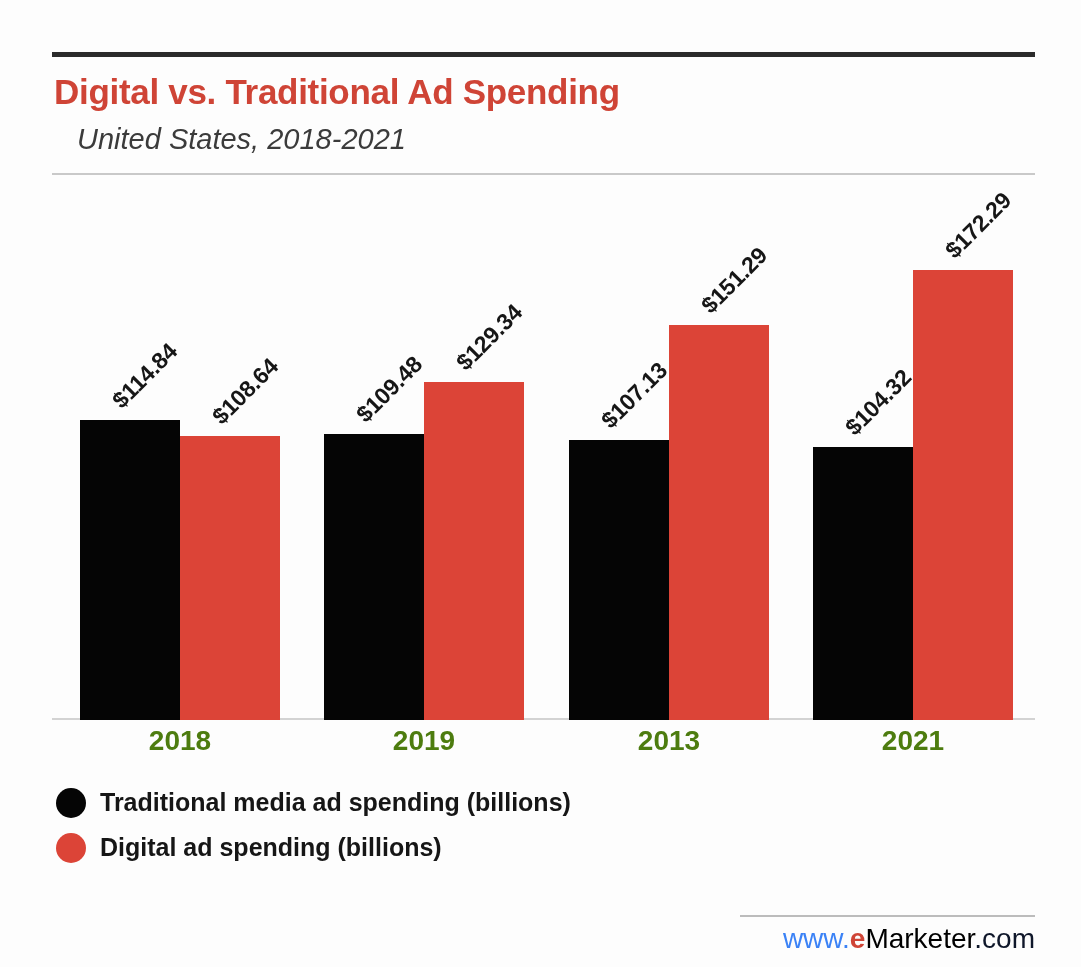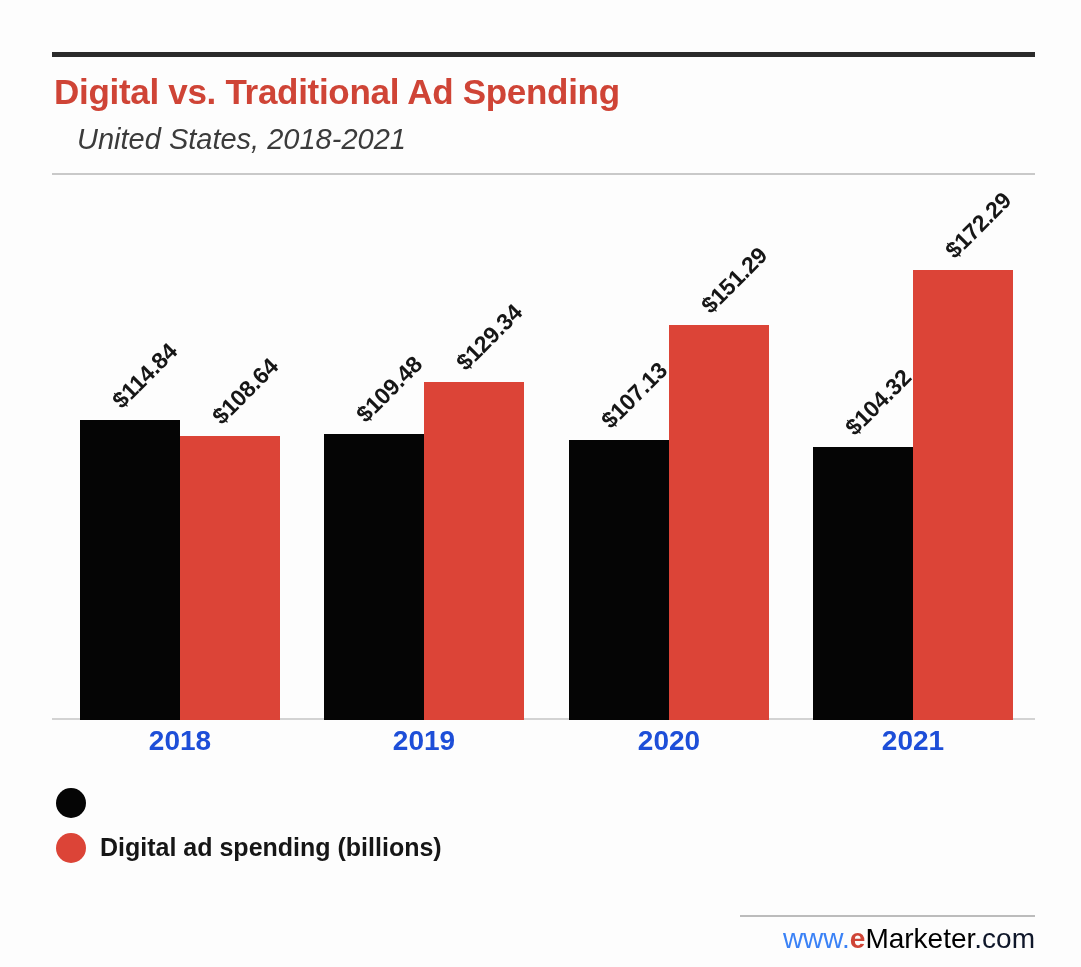--- a/index.html
+++ b/index.html
@@ -110,21 +110,21 @@
     width: 983px;
     height: 40px;
   }
   .xtick {
     position: absolute;
     top: 0;
     width: 200px;
     text-align: center;
     font-size: 28px;
     font-weight: bold;
-    color: #1d4ed8;
+    color: #4d7c0f;
   }
 
   
   .legend {
     position: absolute;
     left: 56px; top: 780px;
     width: 700px;
   }
   .legend-row {
     display: flex;
@@ -218,27 +218,28 @@
       </div>
       <div class="bar digital" style="height:450px">
         <span class="bar-label">$172.29</span>
       </div>
     </div>
   </div>
 
   <div class="xaxis">
     <div class="xtick" style="left:28px">2018</div>
     <div class="xtick" style="left:272px">2019</div>
-    <div class="xtick" style="left:517px">2020</div>
+    <div class="xtick" style="left:517px">2013</div>
     <div class="xtick" style="left:761px">2021</div>
   </div>
 
   <div class="legend">
     <div class="legend-row">
       <span class="legend-dot traditional"></span>
+      <span class="legend-text">Traditional media ad spending (billions)</span>
     </div>
     <div class="legend-row">
       <span class="legend-dot digital"></span>
       <span class="legend-text">Digital ad spending (billions)</span>
     </div>
   </div>
 
   <div class="rule-foot"></div>
   <div class="brand">
     <span class="www">www.</span><span class="e">e</span><span class="marketer">Marketer</span><span class="com">.com</span>

